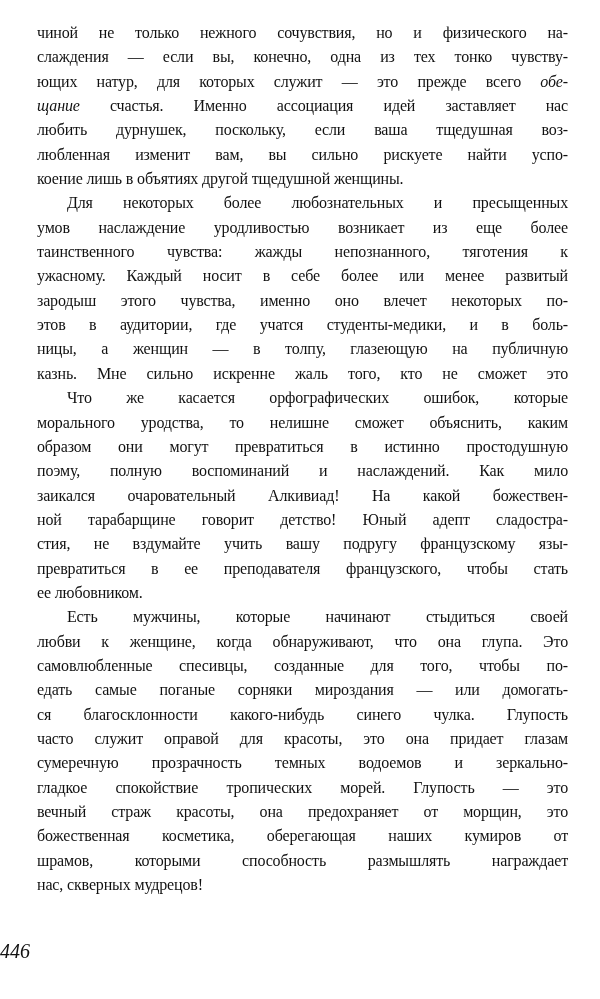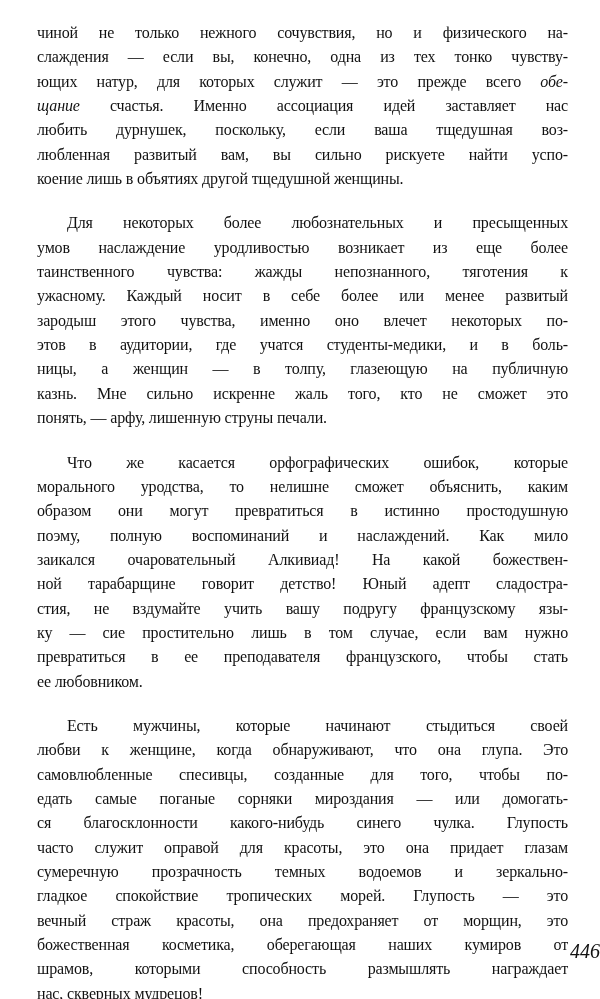--- a/index.html
+++ b/index.html
@@ -16,69 +16,67 @@
     letter-spacing: -0.15px;
   }
   .line {
     display: block;
     white-space: nowrap;
     text-align: justify;
     text-align-last: justify;
     height: 24.35px;
   }
   .line.last { text-align-last: left; }
-  .line.indent { padding-left: 30px; margin-top: 20px; }
+  .line.indent { padding-left: 30px; }
   .it { font-style: italic; }
   .page-number {
     position: absolute;
     left: 0; right: 0;
     top: 940px;
-    text-align: right;
+    text-align: left;
     font-family: "Liberation Serif", serif;
     font-style: italic;
     font-size: 20px;
     color: #111111;
   }
 </style>
 </head>
 <body>
 
 <div class="page">
 
   <div>
     <span class="line">чиной не только нежного сочувствия, но и физического на-</span>
     <span class="line">слаждения — если вы, конечно, одна из тех тонко чувству-</span>
     <span class="line"><span>ющих натур, для которых служит — это прежде всего </span><span class="it">обе-</span></span>
     <span class="line"><span class="it">щание</span><span> счастья. Именно ассоциация идей заставляет нас</span></span>
     <span class="line">любить дурнушек, поскольку, если ваша тщедушная воз-</span>
-    <span class="line">любленная развитый вам, вы сильно рискуете найти успо-</span>
+    <span class="line">любленная изменит вам, вы сильно рискуете найти успо-</span>
     <span class="line last">коение лишь в объятиях другой тщедушной женщины.</span>
   </div>
 
   <div>
     <span class="line indent">Для некоторых более любознательных и пресыщенных</span>
     <span class="line">умов наслаждение уродливостью возникает из еще более</span>
     <span class="line">таинственного чувства: жажды непознанного, тяготения к</span>
     <span class="line">ужасному. Каждый носит в себе более или менее развитый</span>
     <span class="line">зародыш этого чувства, именно оно влечет некоторых по-</span>
     <span class="line">этов в аудитории, где учатся студенты-медики, и в боль-</span>
     <span class="line">ницы, а женщин — в толпу, глазеющую на публичную</span>
     <span class="line">казнь. Мне сильно искренне жаль того, кто не сможет это</span>
-    <span class="line last">понять, — арфу, лишенную струны печали.</span>
   </div>
 
   <div>
     <span class="line indent">Что же касается орфографических ошибок, которые</span>
     <span class="line">морального уродства, то нелишне сможет объяснить, каким</span>
     <span class="line">образом они могут превратиться в истинно простодушную</span>
     <span class="line">поэму, полную воспоминаний и наслаждений. Как мило</span>
     <span class="line">заикался очаровательный Алкивиад! На какой божествен-</span>
     <span class="line">ной тарабарщине говорит детство! Юный адепт сладостра-</span>
     <span class="line">стия, не вздумайте учить вашу подругу французскому язы-</span>
-    <span class="line">ку — сие простительно лишь в том случае, если вам нужно</span>
     <span class="line">превратиться в ее преподавателя французского, чтобы стать</span>
     <span class="line last">ее любовником.</span>
   </div>
 
   <div>
     <span class="line indent">Есть мужчины, которые начинают стыдиться своей</span>
     <span class="line">любви к женщине, когда обнаруживают, что она глупа. Это</span>
     <span class="line">самовлюбленные спесивцы, созданные для того, чтобы по-</span>
     <span class="line">едать самые поганые сорняки мироздания — или домогать-</span>
     <span class="line">ся благосклонности какого-нибудь синего чулка. Глупость</span>

